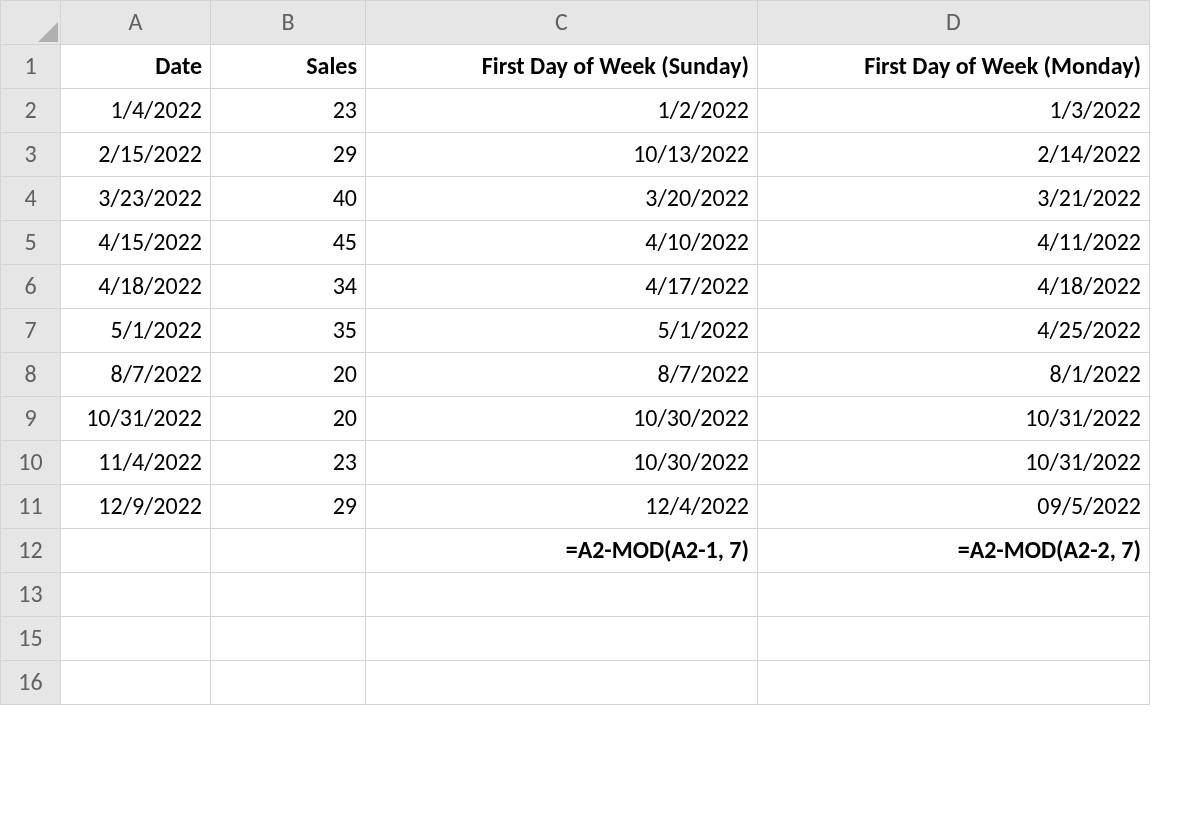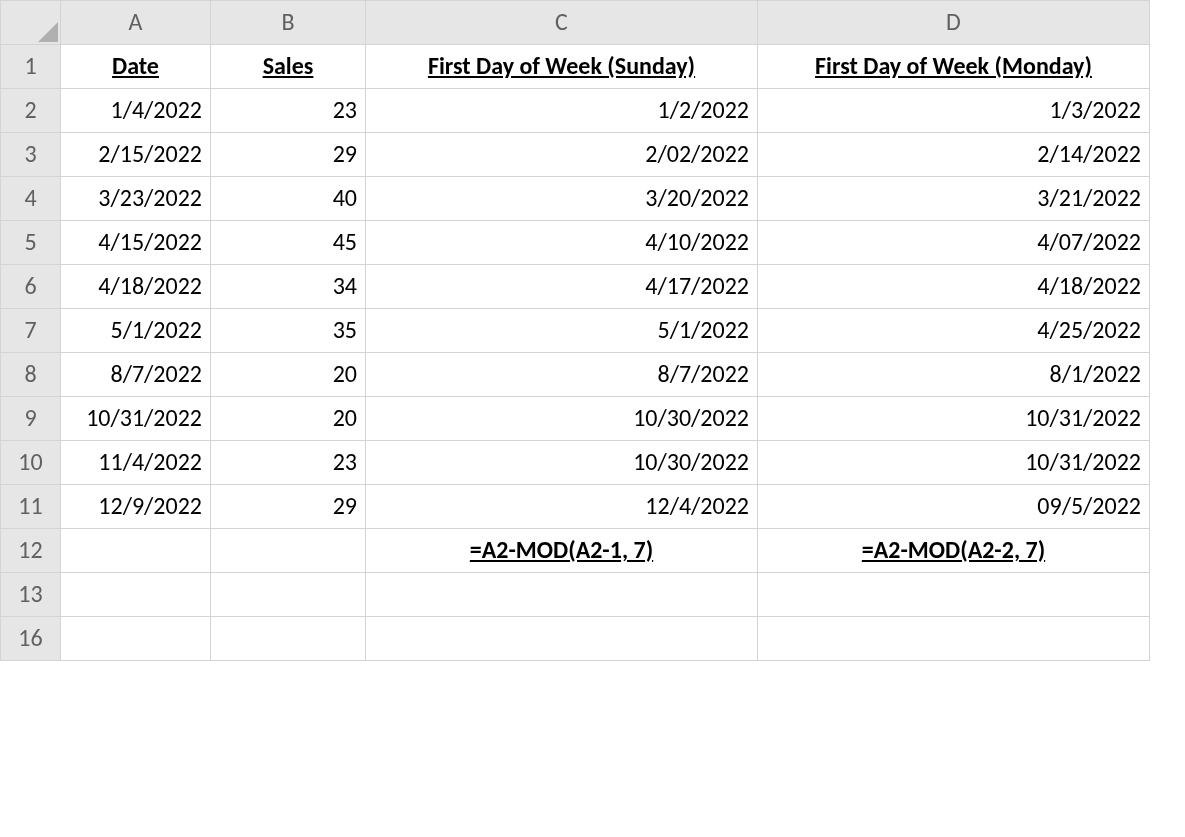--- a/index.html
+++ b/index.html
@@ -56,21 +56,21 @@
     color: #616161;
     font-size: 22px;
     border-left: none;
     width: 60px;
   }
   .w-a { width: 150px; }
   .w-b { width: 155px; }
   .w-c { width: 392px; }
   .w-d { width: 392px; }
   .bold { font-weight: 700; }
-  .left  { text-align: center; text-decoration: underline; }
+  .left  { text-align: right; }
   .right { text-align: right; }
   .cell { cursor: cell; }
 </style>
 </head>
 <body>
 
 <table class="sheet">
   <colgroup>
     <col style="width:60px">
     <col class="w-a">
@@ -99,36 +99,36 @@
         <td class="rowhdr">2</td>
         <td class="cell right">1/4/2022</td>
         <td class="cell right">23</td>
         <td class="cell right">1/2/2022</td>
         <td class="cell right">1/3/2022</td>
       </tr>
       <tr>
         <td class="rowhdr">3</td>
         <td class="cell right">2/15/2022</td>
         <td class="cell right">29</td>
-        <td class="cell right">2/02/2022</td>
+        <td class="cell right">10/13/2022</td>
         <td class="cell right">2/14/2022</td>
       </tr>
       <tr>
         <td class="rowhdr">4</td>
         <td class="cell right">3/23/2022</td>
         <td class="cell right">40</td>
         <td class="cell right">3/20/2022</td>
         <td class="cell right">3/21/2022</td>
       </tr>
       <tr>
         <td class="rowhdr">5</td>
         <td class="cell right">4/15/2022</td>
         <td class="cell right">45</td>
         <td class="cell right">4/10/2022</td>
-        <td class="cell right">4/07/2022</td>
+        <td class="cell right">4/11/2022</td>
       </tr>
       <tr>
         <td class="rowhdr">6</td>
         <td class="cell right">4/18/2022</td>
         <td class="cell right">34</td>
         <td class="cell right">4/17/2022</td>
         <td class="cell right">4/18/2022</td>
       </tr>
       <tr>
         <td class="rowhdr">7</td>
@@ -173,20 +173,27 @@
         <td class="cell bold left">=A2-MOD(A2-2, 7)</td>
       </tr>
       <tr>
         <td class="rowhdr">13</td>
         <td class="cell"></td>
         <td class="cell"></td>
         <td class="cell"></td>
         <td class="cell"></td>
       </tr>
       <tr>
+        <td class="rowhdr">15</td>
+        <td class="cell"></td>
+        <td class="cell"></td>
+        <td class="cell"></td>
+        <td class="cell"></td>
+      </tr>
+      <tr>
         <td class="rowhdr">16</td>
         <td class="cell"></td>
         <td class="cell"></td>
         <td class="cell"></td>
         <td class="cell"></td>
       </tr>
     </tbody>
 </table>
 
 </body></html>

